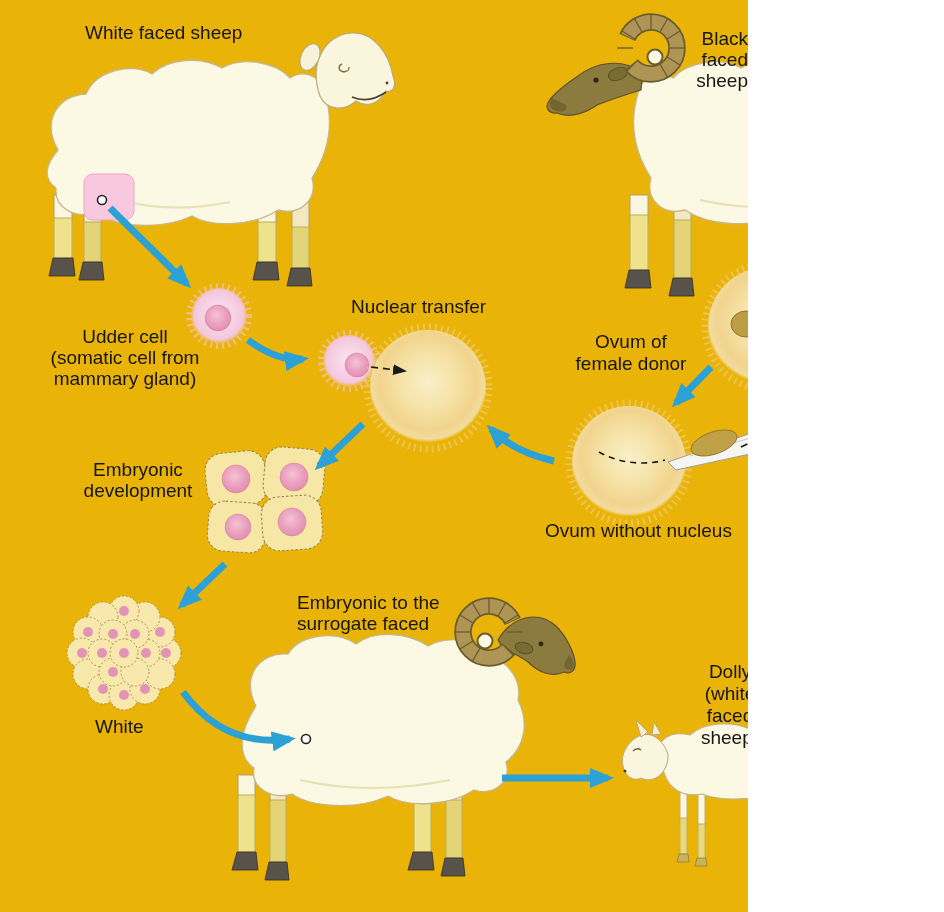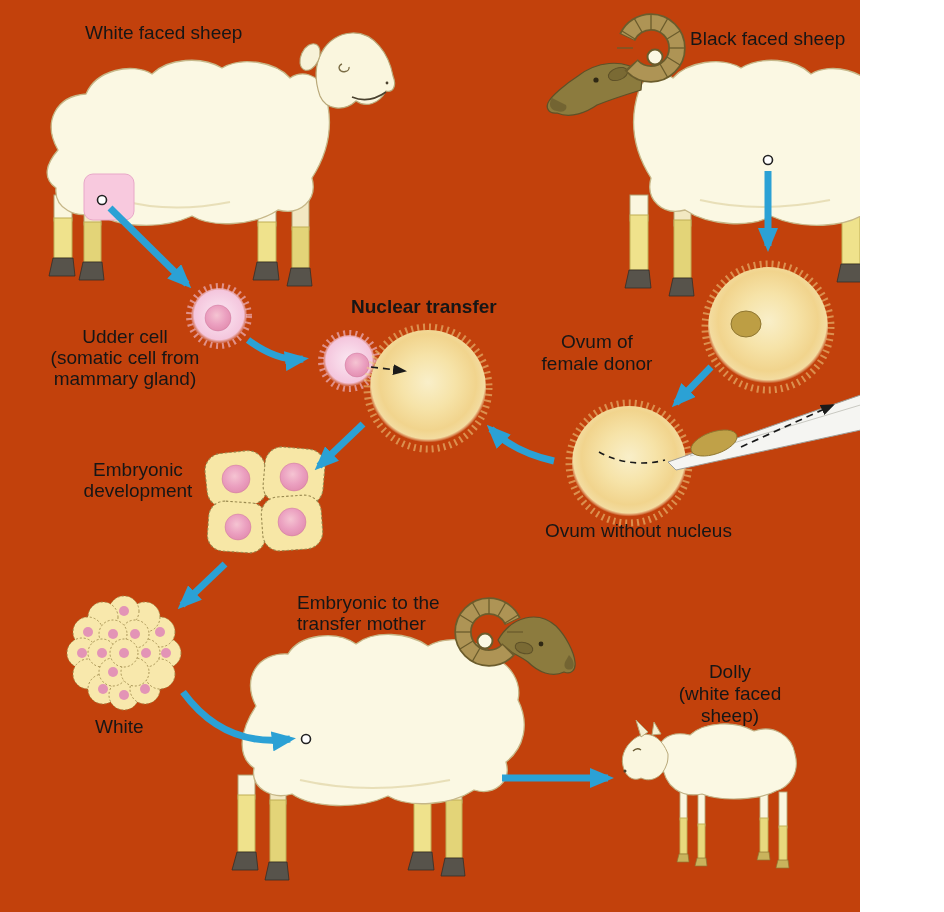--- a/index.html
+++ b/index.html
@@ -1,16 +1,16 @@
 <!DOCTYPE html>
 <html><head>
 <meta charset="utf-8">
 <style>
   html,body{margin:0;padding:0;background:#fff;}
-  .stage{position:relative;width:860px;height:912px;background:#c2410c;overflow:hidden;
+  .stage{position:relative;width:748px;height:912px;background:#eab308;overflow:hidden;
          font-family:"Liberation Sans",sans-serif;}
   .stage svg{position:absolute;left:0;top:0;}
   .lbl{position:absolute;color:#161616;font-size:19px;line-height:21px;}
   .lbl span{display:block;}
   .center{transform:translateX(-50%);text-align:center;}
 </style>
 </head>
 <body>
 
 <div class="stage">
@@ -258,33 +258,33 @@
   <circle cx="306" cy="739" r="4.5" fill="#ffffff" stroke="#222" stroke-width="1.6"></circle>
 </svg>
 
 <div class="lbl" style="left:85px;top:22px;">White faced sheep</div>
 <div class="lbl" style="left:690px;top:28px;text-align:right;">Black faced sheep</div>
 <div class="lbl center" style="left:125px;top:326px;">
   <span>Udder cell</span>
   <span>(somatic cell from</span>
   <span>mammary gland)</span>
 </div>
-<div class="lbl" style="left:351px;top:296px;font-weight:bold;">Nuclear transfer</div>
-<div class="lbl center" style="left:597px;top:331px;line-height:22px;">
+<div class="lbl" style="left:351px;top:296px;">Nuclear transfer</div>
+<div class="lbl center" style="left:631px;top:331px;line-height:22px;">
   <span>Ovum of</span>
   <span>female donor</span>
 </div>
 <div class="lbl" style="left:545px;top:520px;">Ovum without nucleus</div>
 <div class="lbl center" style="left:138px;top:459px;">
   <span>Embryonic</span>
   <span>development</span>
 </div>
 <div class="lbl" style="left:95px;top:716px;">White</div>
 <div class="lbl" style="left:297px;top:592px;">
   <span>Embryonic to the</span>
-  <span>transfer mother</span>
+  <span>surrogate faced</span>
 </div>
 <div class="lbl center" style="left:703px;top:661px;line-height:22px;margin-left:27px;">
   <span>Dolly</span>
   <span>(white faced sheep)</span>
 </div>
 
 </div>
 
 </body></html>

